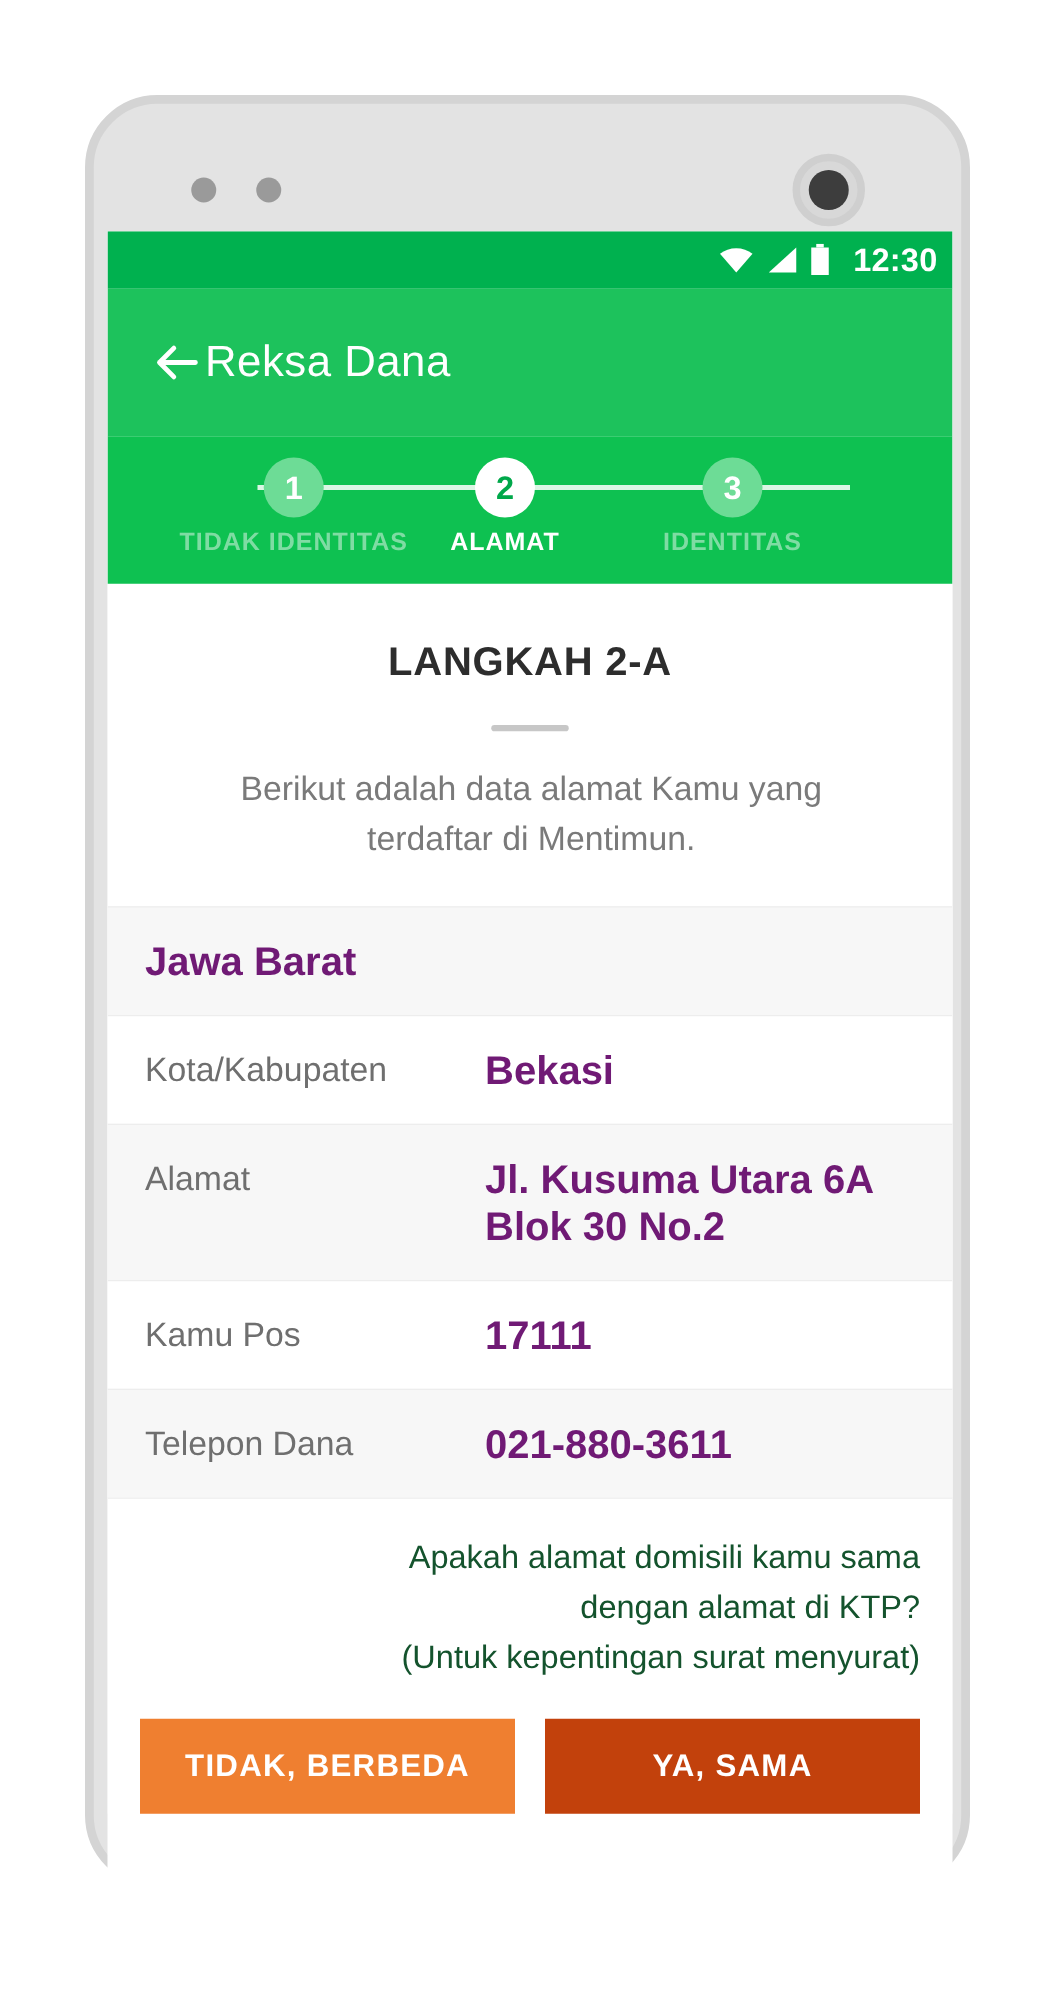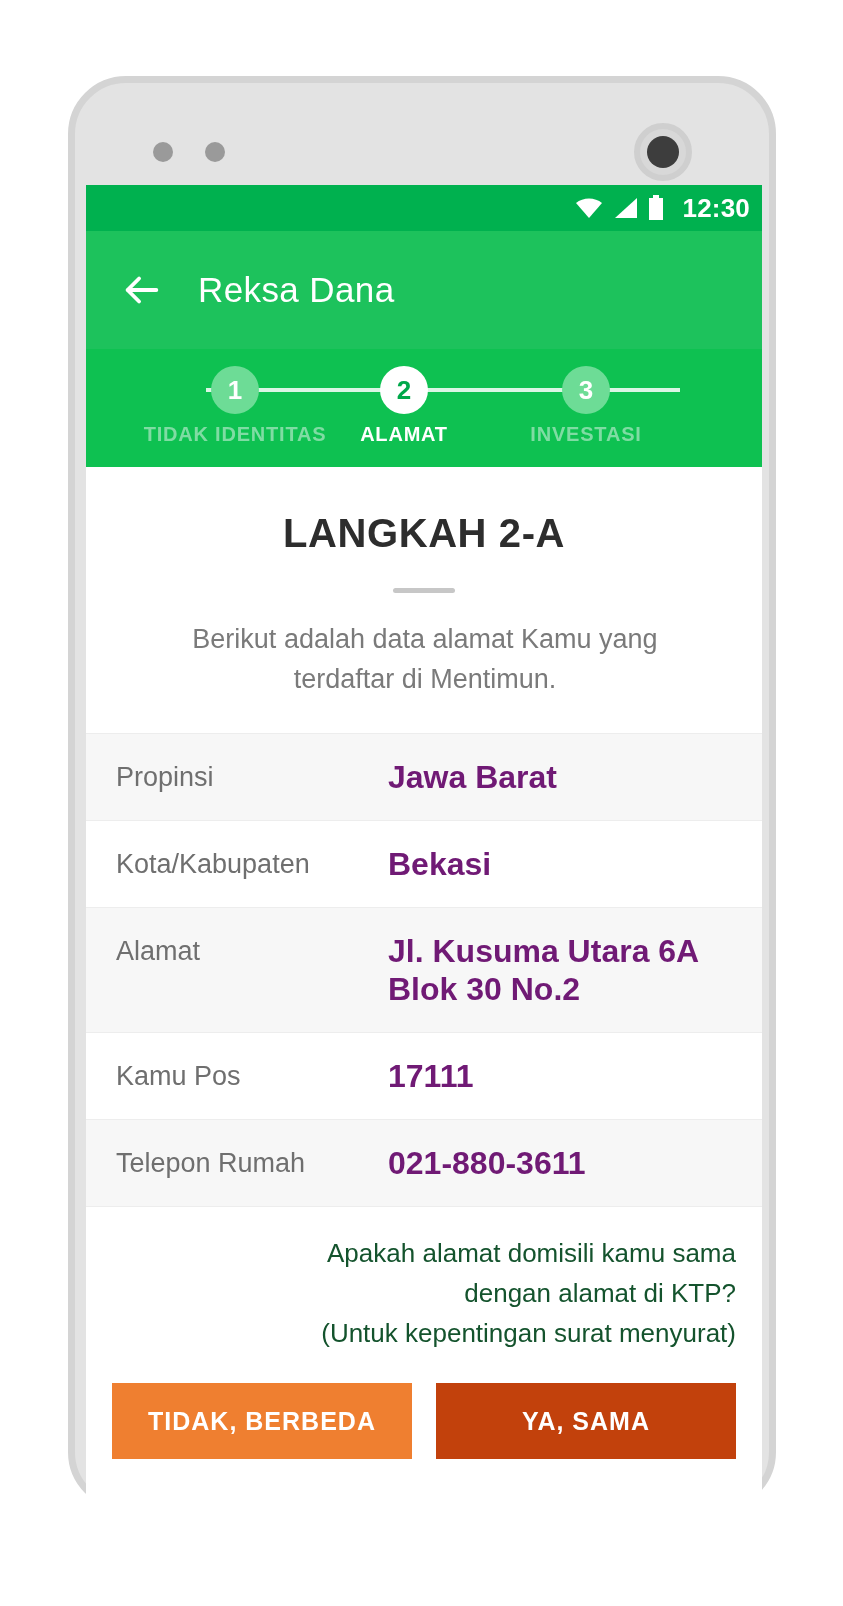--- a/index.html
+++ b/index.html
@@ -94,21 +94,20 @@
     background: #1dc25c;
     display: flex;
     align-items: center;
     padding-left: 32px;
     box-sizing: border-box;
   }
   #back-icon { width: 46px; height: 46px; flex: none; }
   #app-title {
     color: #ffffff;
     font-size: 35px;
-    margin-left: 34px;
     letter-spacing: 0.4px;
   }
 
   
   #stepper {
     height: 118px;
     background: #0ec151;
     position: relative;
   }
   #stepper-line {
@@ -150,21 +149,21 @@
     font-weight: bold;
     letter-spacing: 0.8px;
   }
   .step-label.dim { color: #7fdca3; }
   .step-label.on { color: #ffffff; }
 
   
   #content { background: #ffffff; }
   #langkah-title {
     text-align: center;
-    font-size: 40px;
+    font-size: 32px;
     font-weight: bold;
     color: #2d2d2d;
     letter-spacing: 0.6px;
     padding-top: 44px;
   }
   #divider-dash {
     width: 62px; height: 5px;
     background: #c7c7c7;
     border-radius: 3px;
     margin: 32px auto 0 auto;
@@ -275,52 +274,51 @@
         <div class="step-label dim">TIDAK IDENTITAS</div>
       </div>
 
       <div class="step" id="step-2">
         <div class="step-circle active">2</div>
         <div class="step-label on">ALAMAT</div>
       </div>
 
       <div class="step" id="step-3">
         <div class="step-circle todo">3</div>
-        <div class="step-label dim">INVESTASI</div>
+        <div class="step-label dim">IDENTITAS</div>
       </div>
     </div>
 
     <div id="content">
 
       <div id="langkah-title">LANGKAH 2-A</div>
       <div id="divider-dash"></div>
       <div id="intro-text">Berikut adalah data alamat Kamu yang terdaftar di Mentimun.</div>
 
       <div class="detail-row alt">
-        <div class="detail-label">Propinsi</div>
         <div class="detail-value">Jawa Barat</div>
       </div>
 
       <div class="detail-row plain">
         <div class="detail-label">Kota/Kabupaten</div>
         <div class="detail-value">Bekasi</div>
       </div>
 
       <div class="detail-row alt">
         <div class="detail-label">Alamat</div>
         <div class="detail-value">Jl. Kusuma Utara 6A Blok 30 No.2</div>
       </div>
 
       <div class="detail-row plain">
         <div class="detail-label">Kamu Pos</div>
         <div class="detail-value">17111</div>
       </div>
 
       <div class="detail-row alt">
-        <div class="detail-label">Telepon Rumah</div>
+        <div class="detail-label">Telepon Dana</div>
         <div class="detail-value">021-880-3611</div>
       </div>
 
       <div id="question-block">
         <div>Apakah alamat domisili kamu sama</div>
         <div>dengan alamat di KTP?</div>
         <div>(Untuk kepentingan surat menyurat)</div>
       </div>
 
       <div id="action-buttons">

